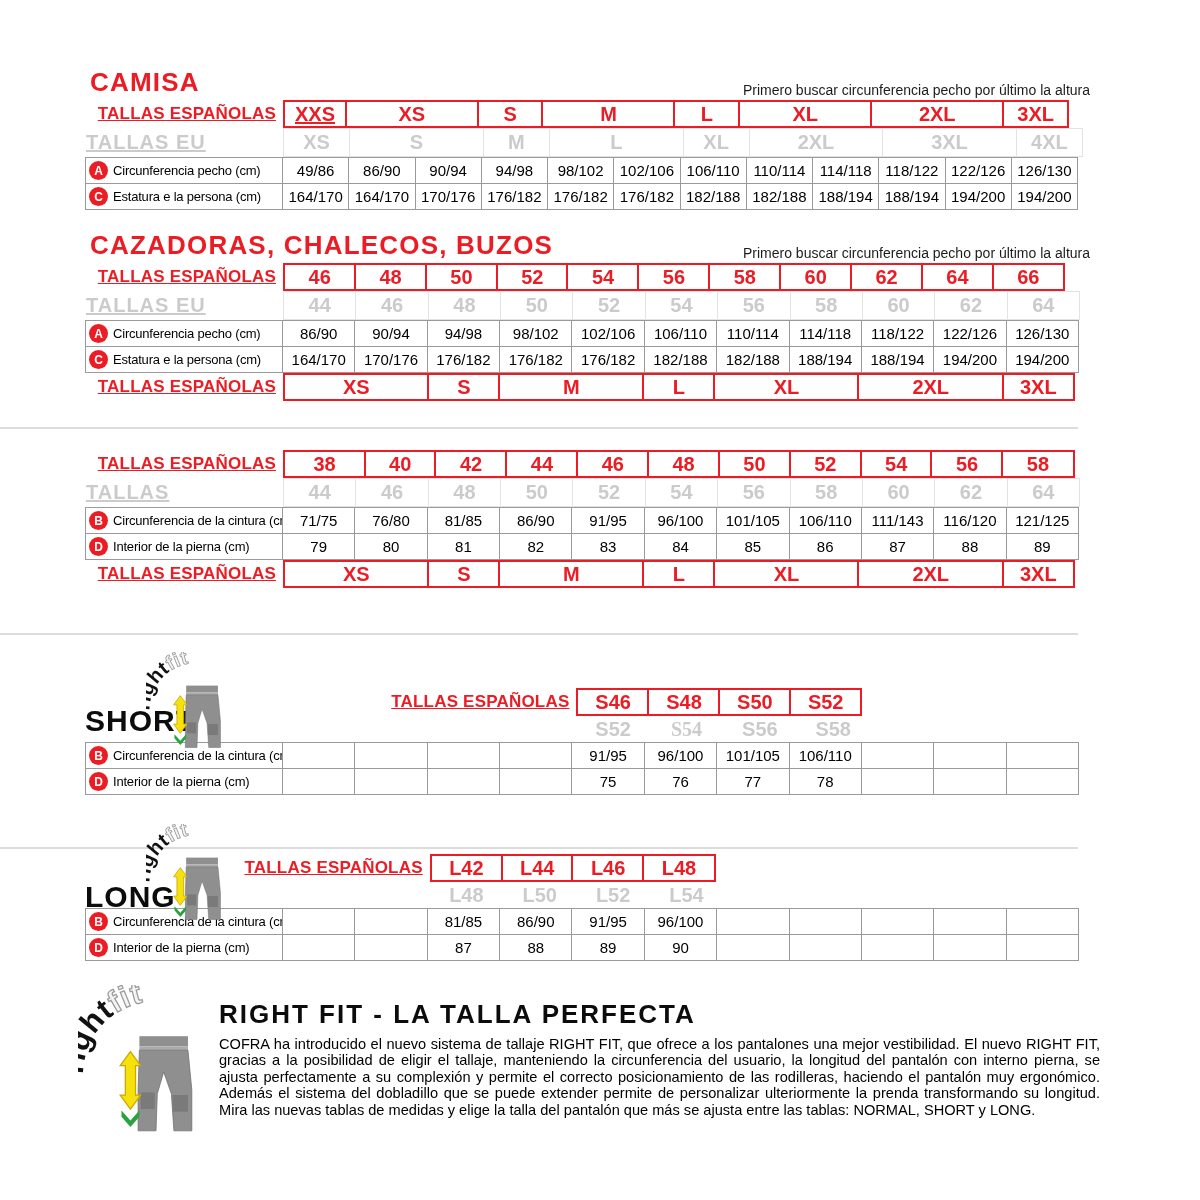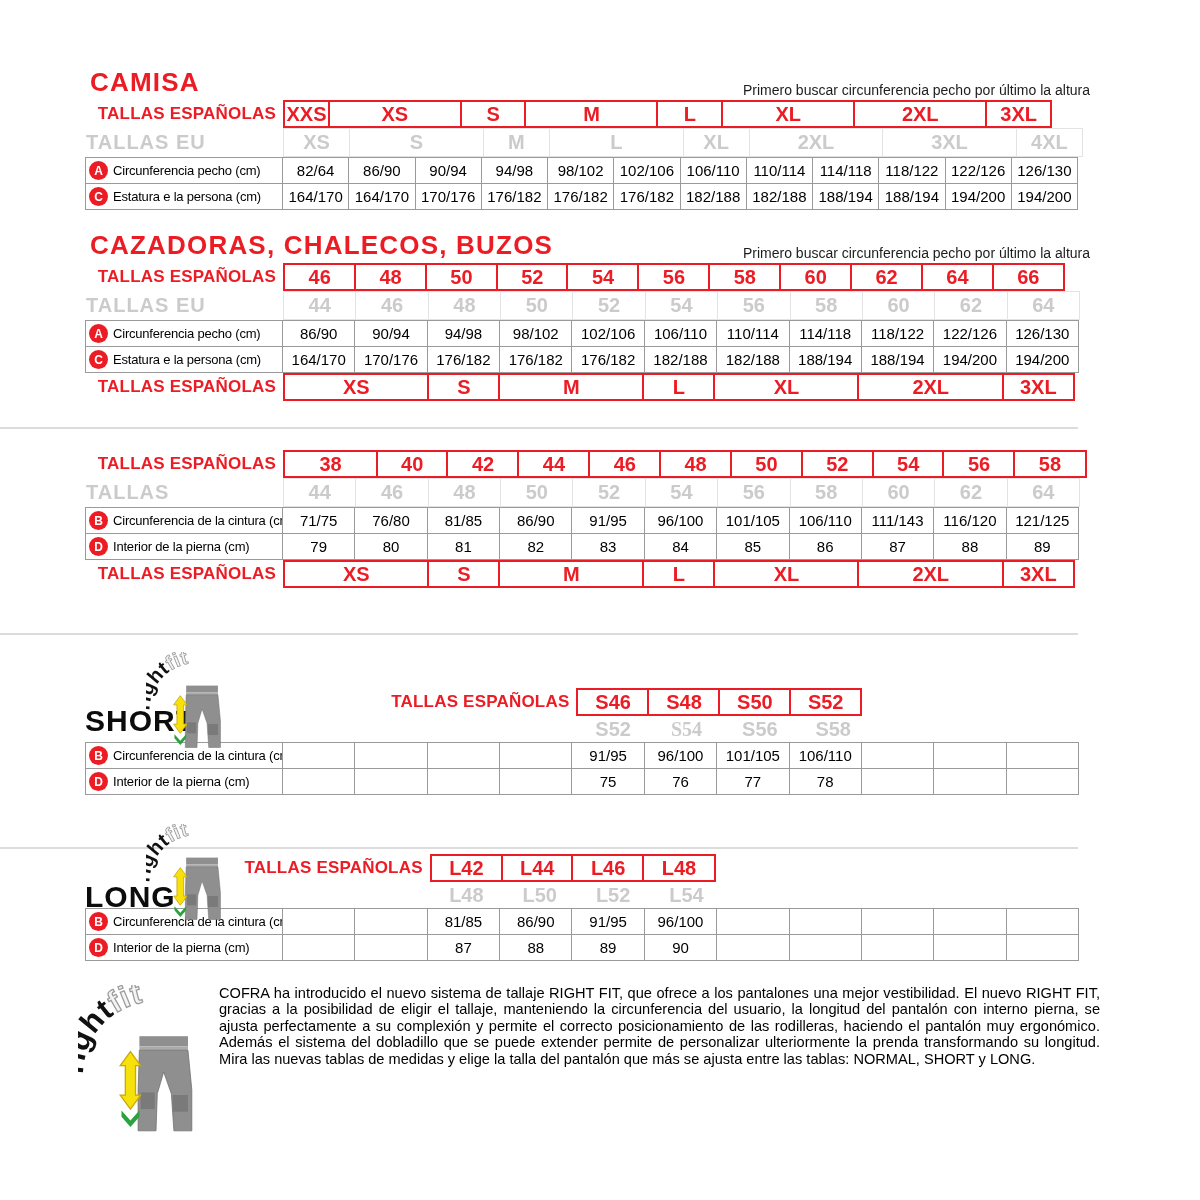--- a/index.html
+++ b/index.html
@@ -14,21 +14,21 @@
   .page{position:relative;width:1200px;height:1200px;background:#fff;overflow:hidden;
         font-family:"Liberation Sans",sans-serif;color:var(--ink);}
   .sec{position:absolute;left:0;width:1200px;}
   .sec-head{display:flex;justify-content:space-between;align-items:flex-end;
             margin:0 110px 2px 90px;height:28px;}
   .title{font-size:26px;font-weight:bold;color:var(--red);letter-spacing:1.2px;white-space:nowrap;}
   .note{font-size:14px;color:#1c1c1c;white-space:nowrap;}
   .grid{margin-left:85px;width:1005px;}
   .srow{display:flex;align-items:stretch;}
   .slabel{display:flex;align-items:center;justify-content:flex-end;padding-right:7px;
-          font-weight:bold;color:var(--red);font-size:17px;letter-spacing:.2px;box-sizing:border-box;white-space:nowrap;}
+          font-weight:bold;color:var(--red);font-size:17px;letter-spacing:.2px;box-sizing:border-box;white-space:nowrap;text-decoration:underline;}
   .slabel.gray{justify-content:flex-start;color:var(--gray);font-size:20px;padding-left:1px;letter-spacing:1px;}
   .redbox{box-sizing:border-box;border:2.5px solid var(--red);background:#fff;display:flex;
           align-items:center;justify-content:center;color:var(--red);font-weight:bold;font-size:20px;}
   .redbox + .redbox{margin-left:-2.5px;}
   .eucell{box-sizing:border-box;display:flex;align-items:center;justify-content:center;
           color:var(--gray);font-weight:bold;font-size:20px;border:1px solid var(--lightborder);}
   .eucell + .eucell{margin-left:-1px;}
   .graycell{box-sizing:border-box;display:flex;align-items:center;justify-content:center;
           color:var(--gray);font-weight:bold;font-size:20px;}
   .drow{display:flex;}
@@ -53,21 +53,21 @@
 <div class="page">
 
   <section class="sec" style="top:70px">
     <div class="sec-head">
       <div class="title">CAMISA</div>
       <div class="note">Primero buscar circunferencia pecho por último la altura</div>
     </div>
     <div class="grid">
         <div class="srow" style="height: 28px;">
           <div class="slabel" style="width: 198px;">TALLAS ESPAÑOLAS</div>
-          <div class="redbox" style="width: 47px;">XXS</div>
+          <div class="redbox" style="width: 64px; text-decoration: underline;">XXS</div>
           <div class="redbox" style="width: 134.5px;">XS</div>
           <div class="redbox" style="width: 67.25px;">S</div>
           <div class="redbox" style="width: 134.5px;">M</div>
           <div class="redbox" style="width: 67.25px;">L</div>
           <div class="redbox" style="width: 134.5px;">XL</div>
           <div class="redbox" style="width: 134.5px;">2XL</div>
           <div class="redbox" style="width: 67.25px;">3XL</div>
         </div>
         <div class="srow" style="height: 29px;">
           <div class="slabel gray" style="width: 198px;">TALLAS EU</div>
@@ -78,21 +78,21 @@
           <div class="eucell" style="width: 67.25px;">XL</div>
           <div class="eucell" style="width: 134.5px;">2XL</div>
           <div class="eucell" style="width: 134.5px;">3XL</div>
           <div class="eucell" style="width: 67.25px;">4XL</div>
         </div>
         <div class="drow">
           <div class="dcell dlbl" style="width: 198px;">
             <div class="badge">A</div>
             <div>Circunferencia pecho (cm)</div>
           </div>
-          <div class="dcell" style="width: 67.25px;">82/64</div>
+          <div class="dcell" style="width: 67.25px;">49/86</div>
           <div class="dcell" style="width: 67.25px;">86/90</div>
           <div class="dcell" style="width: 67.25px;">90/94</div>
           <div class="dcell" style="width: 67.25px;">94/98</div>
           <div class="dcell" style="width: 67.25px;">98/102</div>
           <div class="dcell" style="width: 67.25px;">102/106</div>
           <div class="dcell" style="width: 67.25px;">106/110</div>
           <div class="dcell" style="width: 67.25px;">110/114</div>
           <div class="dcell" style="width: 67.25px;">114/118</div>
           <div class="dcell" style="width: 67.25px;">118/122</div>
           <div class="dcell" style="width: 67.25px;">122/126</div>
@@ -199,21 +199,21 @@
         </div>
       </div>
   </section>
 
   <div class="divider" style="top:427px"></div>
 
   <section class="sec" style="top:450px">
     <div class="grid">
         <div class="srow" style="height: 28px;">
           <div class="slabel" style="width: 198px;">TALLAS ESPAÑOLAS</div>
-          <div class="redbox" style="width: 95px; text-align: right;">38</div>
+          <div class="redbox" style="width: 83px; text-align: right;">38</div>
           <div class="redbox" style="width: 73.3636px;">40</div>
           <div class="redbox" style="width: 73.3636px;">42</div>
           <div class="redbox" style="width: 73.3636px;">44</div>
           <div class="redbox" style="width: 73.3636px;">46</div>
           <div class="redbox" style="width: 73.3636px;">48</div>
           <div class="redbox" style="width: 73.3636px;">50</div>
           <div class="redbox" style="width: 73.3636px;">52</div>
           <div class="redbox" style="width: 73.3636px;">54</div>
           <div class="redbox" style="width: 73.3636px;">56</div>
           <div class="redbox" style="width: 73.3636px;">58</div>
@@ -432,18 +432,19 @@
               <rect x="14" y="0" width="38" height="8" fill="#8f8f8f"></rect>
               <rect x="14" y="8" width="38" height="3" fill="#ababab"></rect>
               <path d="M14 11 H52 L55 42 L55 74 H41 L39 45 L33 28 L28 45 L27 74 H13 L13 42 Z" fill="#8f8f8f" stroke="#6f6f6f" stroke-width="0.6"></path>
               <rect x="15" y="44" width="11" height="13" fill="#7a7a7a"></rect>
               <rect x="40" y="46" width="12" height="13" fill="#7a7a7a"></rect>
               <path d="M7 12 L15 23 H11 V46 H15 L7 57 L-1 46 H3 V23 H-1 Z" fill="#f6e10a" stroke="#c9a80b" stroke-width="1"></path>
               <path d="M0 58 L7 66 L14 58 V63 L7 71 L0 63 Z" fill="#2aa23e"></path>
             </g>
           </svg></span>
       <div class="rf-text">
+        <div class="rf-title">RIGHT FIT - LA TALLA PERFECTA</div>
         <div class="rf-par">COFRA ha introducido el nuevo sistema de tallaje RIGHT FIT, que ofrece a los pantalones una mejor vestibilidad. El nuevo RIGHT FIT, gracias a la posibilidad de eligir el tallaje, manteniendo la circunferencia del usuario, la longitud del pantalón con interno pierna, se ajusta perfectamente a su complexión y permite el correcto posicionamiento de las rodilleras, haciendo el pantalón muy ergonómico. Además el sistema del dobladillo que se puede extender permite de personalizar ulteriormente la prenda transformando su longitud. Mira las nuevas tablas de medidas y elige la talla del pantalón que más se ajusta entre las tablas: NORMAL, SHORT y LONG.</div>
       </div>
     </div>
   </section>
 
 </div>
 
 </body></html>

